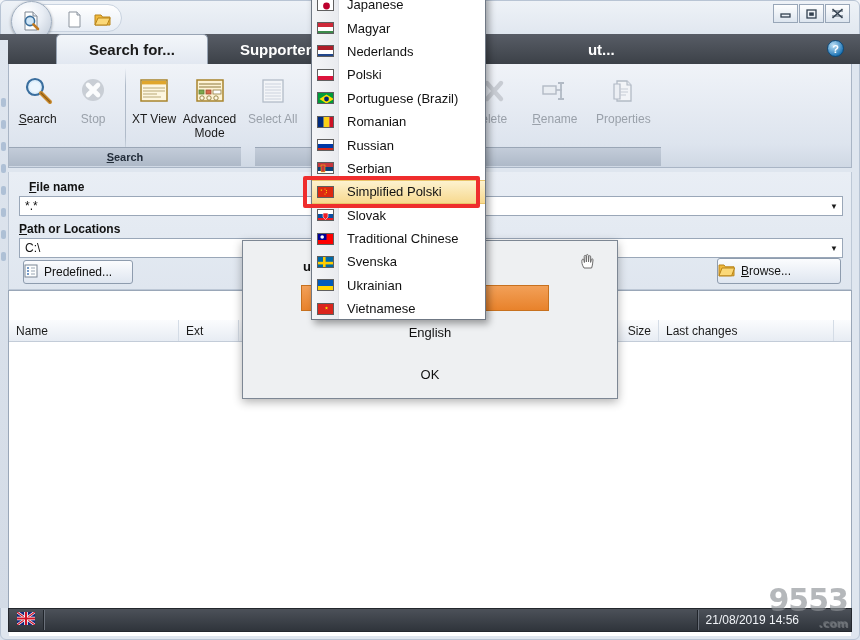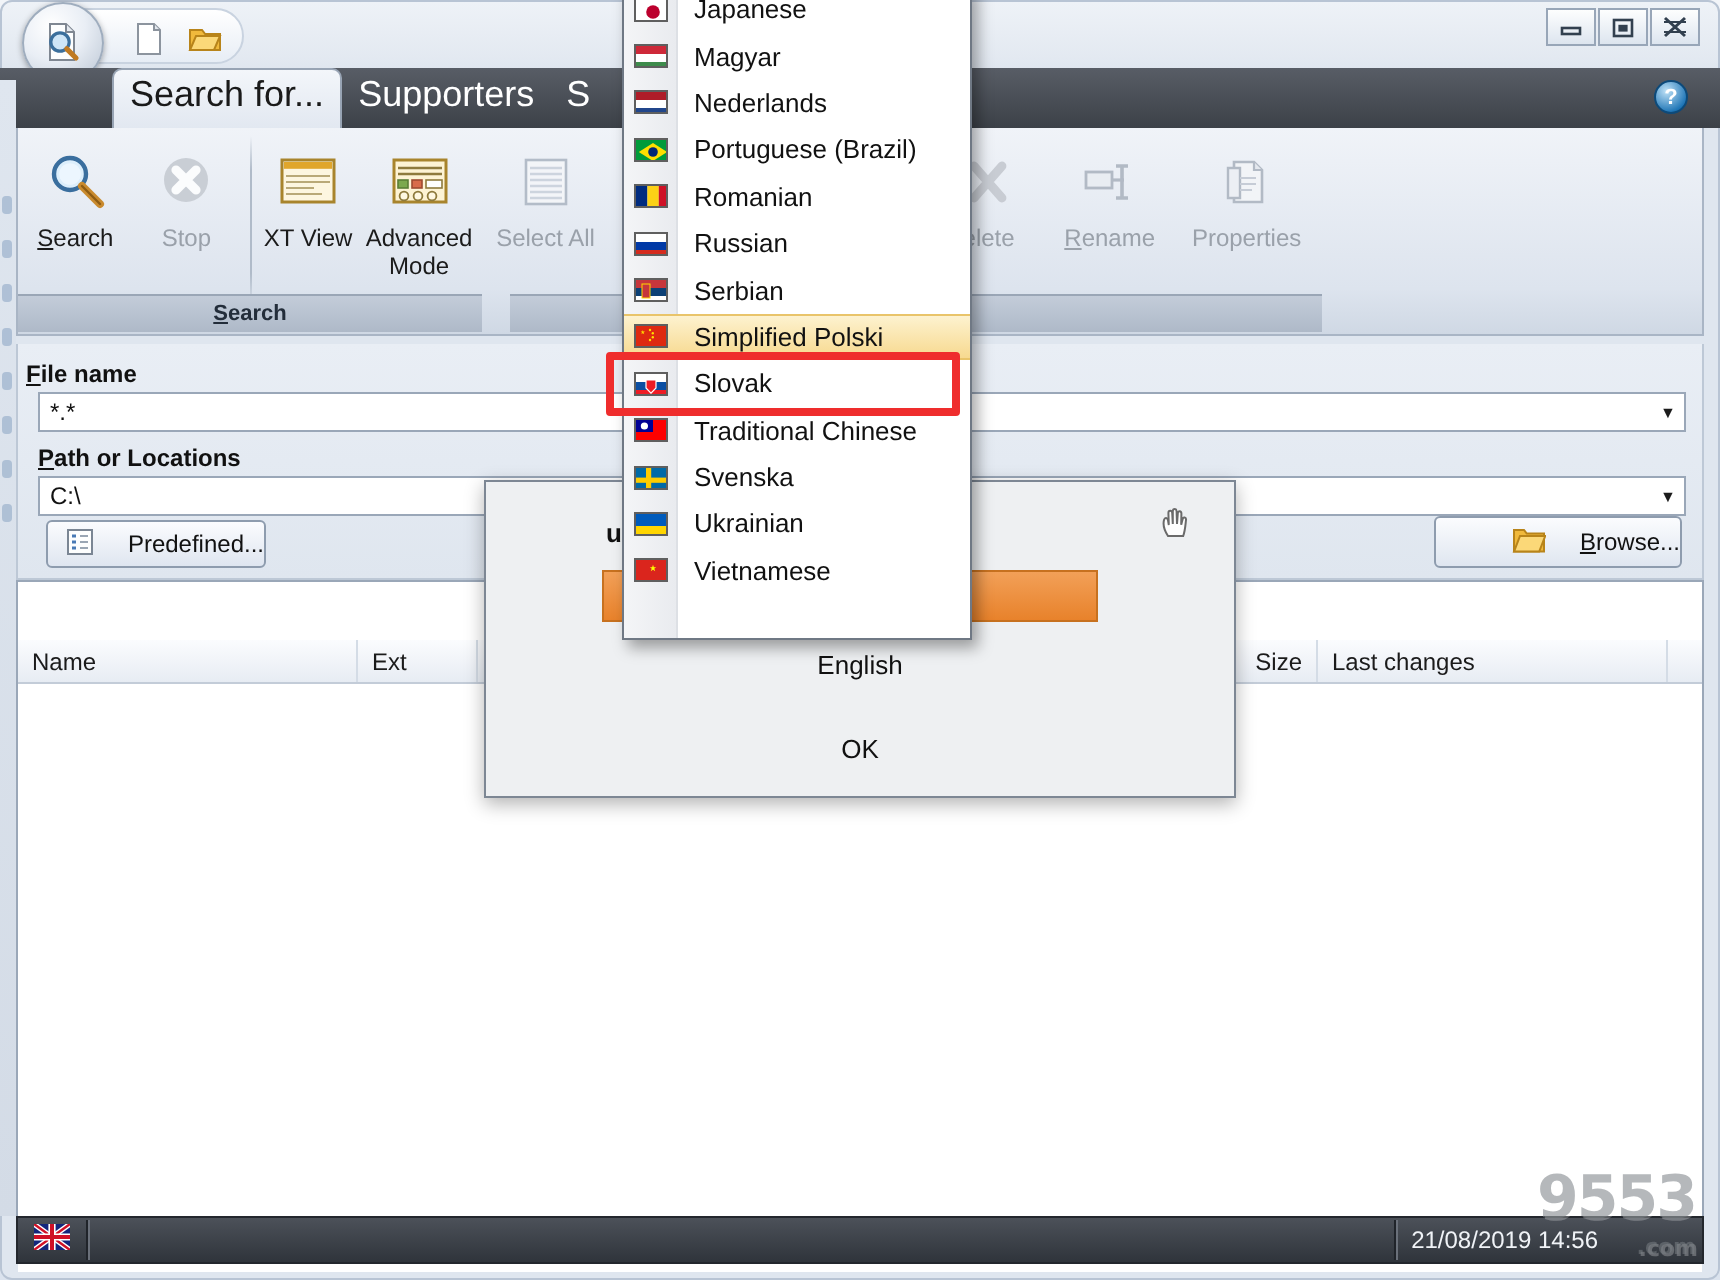--- a/index.html
+++ b/index.html
@@ -50,22 +50,22 @@
   }
 
   
   .tabstrip {
     position:absolute; left:0; top:34px; width:860px; height:30px;
     background:linear-gradient(#585d66,#3c4148);
     border-bottom:1px solid #2c3views;
   }
   .tabs { position:absolute; left:56px; top:0; display:flex; height:30px; }
   .tab {
-    padding:0 8px; height:30px; display:flex; align-items:flex-end;
-    color:#ffffff; font-weight:normal; font-size:18px; padding-bottom:6px;
+    padding:0 32px; height:30px; display:flex; align-items:flex-end;
+    color:#ffffff; font-weight:bold; font-size:15px; padding-bottom:6px;
     white-space:nowrap;
   }
   .tab.active {
     background:linear-gradient(#f3f6fa,#e2e8f1);
     color:#1a1a1a;
     border-top-left-radius:5px; border-top-right-radius:5px;
     border:1px solid #98a4b4; border-bottom:none;
   }
   .help-orb {
     position:absolute; right:16px; top:6px; width:17px; height:17px;
@@ -120,21 +120,21 @@
   }
   .combo .val { padding-left:5px; font-size:12px; color:#111; flex:1; }
   .combo .arrow {
     width:16px; display:flex; align-items:center; justify-content:center;
     font-size:8px; color:#1b1b1b;
   }
   .btn {
     position:absolute; height:24px;
     border:1px solid #8e9cae; border-radius:3px;
     background:linear-gradient(#fbfcfe,#dfe6f0);
-    display:flex; align-items:center; justify-content:flex-end; gap:17px;
+    display:flex; align-items:center; justify-content:flex-start; gap:6px;
     font-size:12px; color:#111;
   }
   .btn u { text-decoration:underline; }
 
   
   .results {
     position:absolute; left:8px; top:290px; width:844px; height:318px;
     background:#ffffff; border:1px solid #9aa7b8;
   }
   .thead {
@@ -400,21 +400,21 @@
             </svg>
           </span>
           <span class="lbl">Properties</span>
         </div>
       </div>
       <div class="glabel" style="left:14px; right:0">s</div>
     </div>
   </div>
 
   <div class="form">
-    <div class="flabel" style="left:4px; top:8px;">
+    <div class="flabel" style="left:20px; top:8px;">
       <u>F</u><span>ile name</span>
     </div>
     <div class="combo" style="left:10px; top:24px; width:824px;">
       <span class="val">*.*</span>
       <span class="arrow">▼</span>
     </div>
 
     <div class="flabel" style="left:10px; top:50px;">
       <u>P</u><span>ath or Locations</span>
     </div>
@@ -520,20 +520,27 @@
         <div class="dditem">
           <span class="flag"><svg viewBox="0 0 17 12" width="17" height="12">
               <rect width="17" height="4" y="0" fill="#ae1c28"></rect>
               <rect width="17" height="4" y="4" fill="#fff"></rect>
               <rect width="17" height="4" y="8" fill="#21468b"></rect>
             </svg></span>
           <span class="nm">Nederlands</span>
         </div>
         <div class="dditem">
           <span class="flag"><svg viewBox="0 0 17 12" width="17" height="12">
+              <rect width="17" height="6" y="0" fill="#fff"></rect>
+              <rect width="17" height="6" y="6" fill="#dc143c"></rect>
+            </svg></span>
+          <span class="nm">Polski</span>
+        </div>
+        <div class="dditem">
+          <span class="flag"><svg viewBox="0 0 17 12" width="17" height="12">
               <rect width="17" height="12" fill="#009b3a"></rect>
               <path d="M8.5 1.5 L15.6 6 L8.5 10.5 L1.4 6 Z" fill="#fedf00"></path>
               <circle cx="8.5" cy="6" r="2.4" fill="#002776"></circle>
             </svg></span>
           <span class="nm">Portuguese (Brazil)</span>
         </div>
         <div class="dditem">
           <span class="flag"><svg viewBox="0 0 17 12" width="17" height="12">
               <rect width="5.7" height="12" x="0" fill="#002b7f"></rect>
               <rect width="5.7" height="12" x="5.7" fill="#fcd116"></rect>

